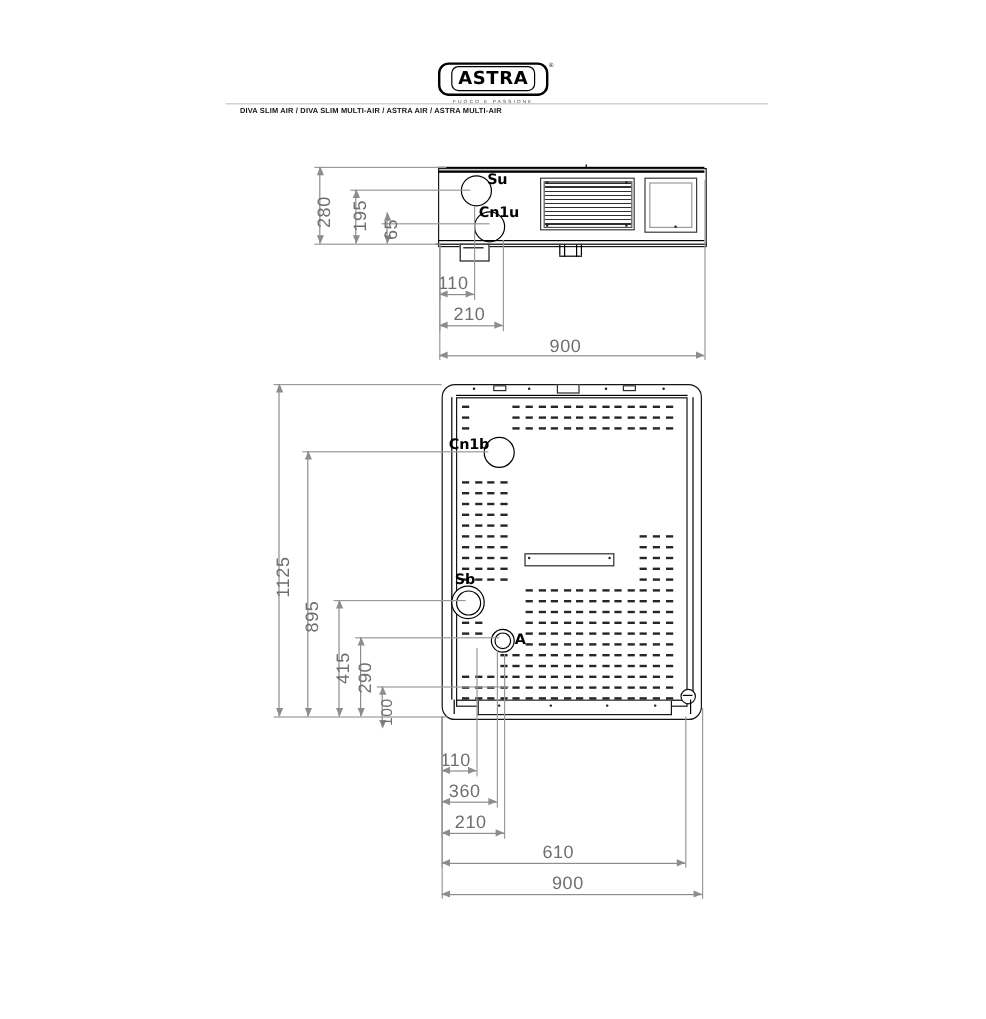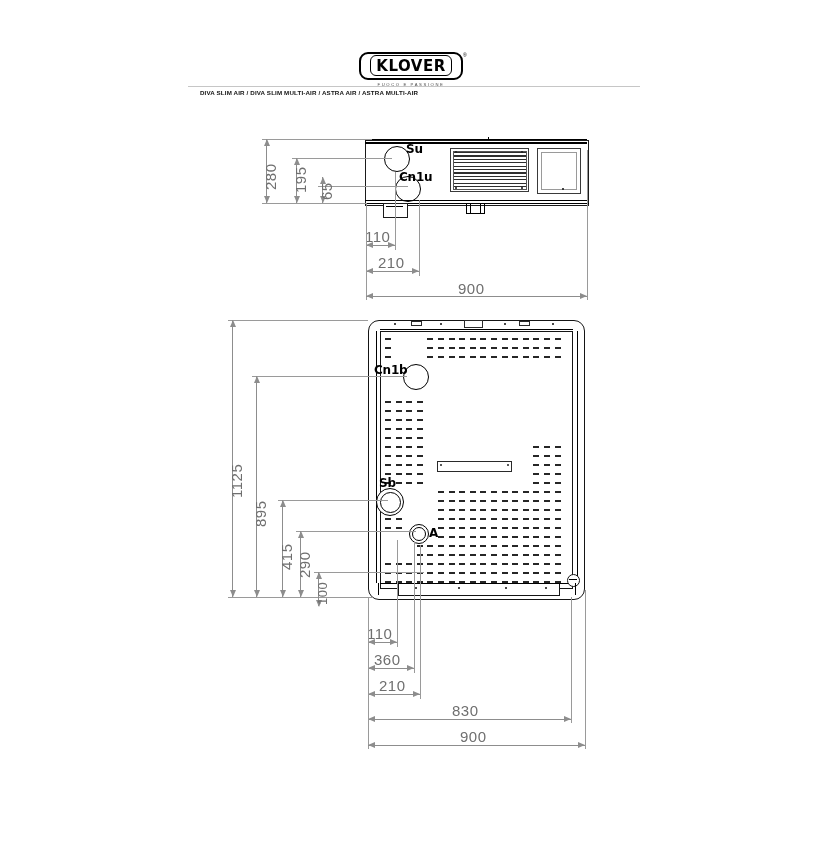--- a/index.html
+++ b/index.html
@@ -126,21 +126,21 @@
 </style>
 </head>
 <body>
 
 <div class="page">
 
   <div class="logo-wrap">
     <div class="logo-box">
       <span class="logo-tm">®</span>
       <span class="inner">
-        <span class="logo-text">KLOVER</span>
+        <span class="logo-text">ASTRA</span>
       </span>
     </div>
     <div class="logo-sub">FUOCO E PASSIONE</div>
   </div>
 
   <div class="rule"></div>
   <div class="model-line">DIVA SLIM  AIR / DIVA SLIM MULTI-AIR / ASTRA AIR / ASTRA MULTI-AIR</div>
 
   <div class="draw" style="left:0;top:0;width:822px;height:310px;">
 
@@ -571,21 +571,21 @@
     <div class="dim dimh" style="left:368px;top:694px;width:52px;"></div>
     <div class="arr left" style="left:368px;top:691px;"></div>
     <div class="arr right" style="left:413px;top:691px;"></div>
     <div class="dnum" style="left:379px;top:678px;">210</div>
 
     <div class="ext extv" style="left:368px;top:597px;height:126px;"></div>
     <div class="ext extv" style="left:571px;top:597px;height:126px;"></div>
     <div class="dim dimh" style="left:368px;top:719px;width:203px;"></div>
     <div class="arr left" style="left:368px;top:716px;"></div>
     <div class="arr right" style="left:564px;top:716px;"></div>
-    <div class="dnum" style="left:452px;top:703px;">830</div>
+    <div class="dnum" style="left:452px;top:703px;">610</div>
 
     <div class="ext extv" style="left:368px;top:597px;height:152px;"></div>
     <div class="ext extv" style="left:585px;top:590px;height:159px;"></div>
     <div class="dim dimh" style="left:368px;top:745px;width:217px;"></div>
     <div class="arr left" style="left:368px;top:742px;"></div>
     <div class="arr right" style="left:578px;top:742px;"></div>
     <div class="dnum" style="left:460px;top:729px;">900</div>
 
   </div>
 </div>

